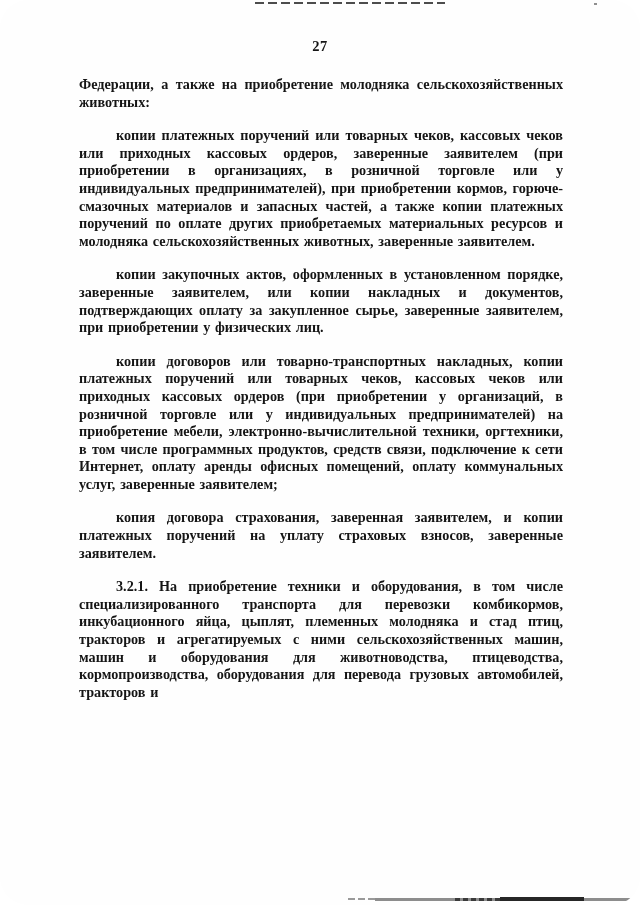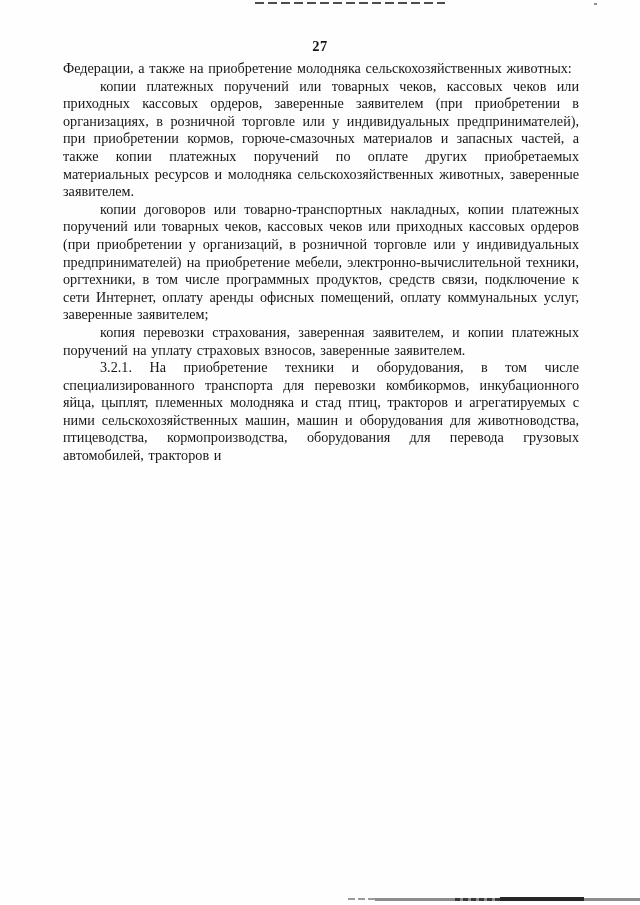--- a/index.html
+++ b/index.html
@@ -4,20 +4,21 @@
 <style>
   html, body { margin: 0; padding: 0; background: #ffffff; }
   .page {
     position: relative;
     width: 640px;
     height: 905px;
     background: #fefefe;
     font-family: "Liberation Serif", "DejaVu Serif", serif;
     color: #151515;
     overflow: hidden;
+    border-radius: 28px;
   }
   .page-number {
     position: absolute;
     top: 38px;
     left: 0;
     right: 0;
     text-align: center;
     font-size: 14.5px;
     font-weight: bold;
     letter-spacing: 0.5px;
@@ -25,24 +26,24 @@
   .text-block {
     position: absolute;
     left: 63px;
     top: 60px;
     width: 516px;
     font-size: 14.2px;
     line-height: 17.6px;
     text-align: justify;
   }
   .para {
-    margin: 0;
+    margin: 16px;
     text-indent: 37px;
     word-spacing: 1.2px;
-    font-weight: normal;
+    font-weight: bold;
     -webkit-font-smoothing: antialiased;
   }
   .para.no-indent { text-indent: 0; }
   
   .artifact { position: absolute; }
   .artifact-top-line {
     top: 2px; left: 255px; width: 190px; height: 2px;
     background: repeating-linear-gradient(90deg, #4d4d4d 0 9px, rgba(0,0,0,0) 9px 13px);
   }
   .artifact-top-dot {
@@ -69,22 +70,23 @@
 <div class="page">
 
   <div class="artifact artifact-top-line"></div>
   <div class="artifact artifact-top-dot"></div>
 
   <div class="page-number">27</div>
 
   <div class="text-block">
     <p class="para no-indent">Федерации, а также на приобретение молодняка сельскохозяйственных животных:</p>
     <p class="para">копии платежных поручений или товарных чеков, кассовых чеков или приходных кассовых ордеров, заверенные заявителем (при приобретении в организациях, в розничной торговле или у индивидуальных предпринимателей), при приобретении кормов, горюче-смазочных материалов и запасных частей, а также копии платежных поручений по оплате других приобретаемых материальных ресурсов и молодняка сельскохозяйственных животных, заверенные заявителем.</p>
+    <p class="para">копии закупочных актов, оформленных в установленном порядке, заверенные заявителем, или копии накладных и документов, подтверждающих оплату за закупленное сырье, заверенные заявителем, при приобретении у физических лиц.</p>
     <p class="para">копии договоров или товарно-транспортных накладных, копии платежных поручений или товарных чеков, кассовых чеков или приходных кассовых ордеров (при приобретении у организаций, в розничной торговле или у индивидуальных предпринимателей) на приобретение мебели, электронно-вычислительной техники, оргтехники, в том числе программных продуктов, средств связи, подключение к сети Интернет, оплату аренды офисных помещений, оплату коммунальных услуг, заверенные заявителем;</p>
-    <p class="para">копия перевозки страхования, заверенная заявителем, и копии платежных поручений на уплату страховых взносов, заверенные заявителем.</p>
+    <p class="para">копия договора страхования, заверенная заявителем, и копии платежных поручений на уплату страховых взносов, заверенные заявителем.</p>
     <p class="para">3.2.1. На приобретение техники и оборудования, в том числе специализированного транспорта для перевозки комбикормов, инкубационного яйца, цыплят, племенных молодняка и стад птиц, тракторов и агрегатируемых с ними сельскохозяйственных машин, машин и оборудования для животноводства, птицеводства, кормопроизводства, оборудования для перевода грузовых автомобилей, тракторов и</p>
   </div>
 
   <div class="artifact artifact-bottom-dashes"></div>
   <div class="artifact artifact-bottom-line"></div>
   <div class="artifact artifact-bottom-dark-dashes"></div>
   <div class="artifact artifact-bottom-dark"></div>
 
 </div>
 

